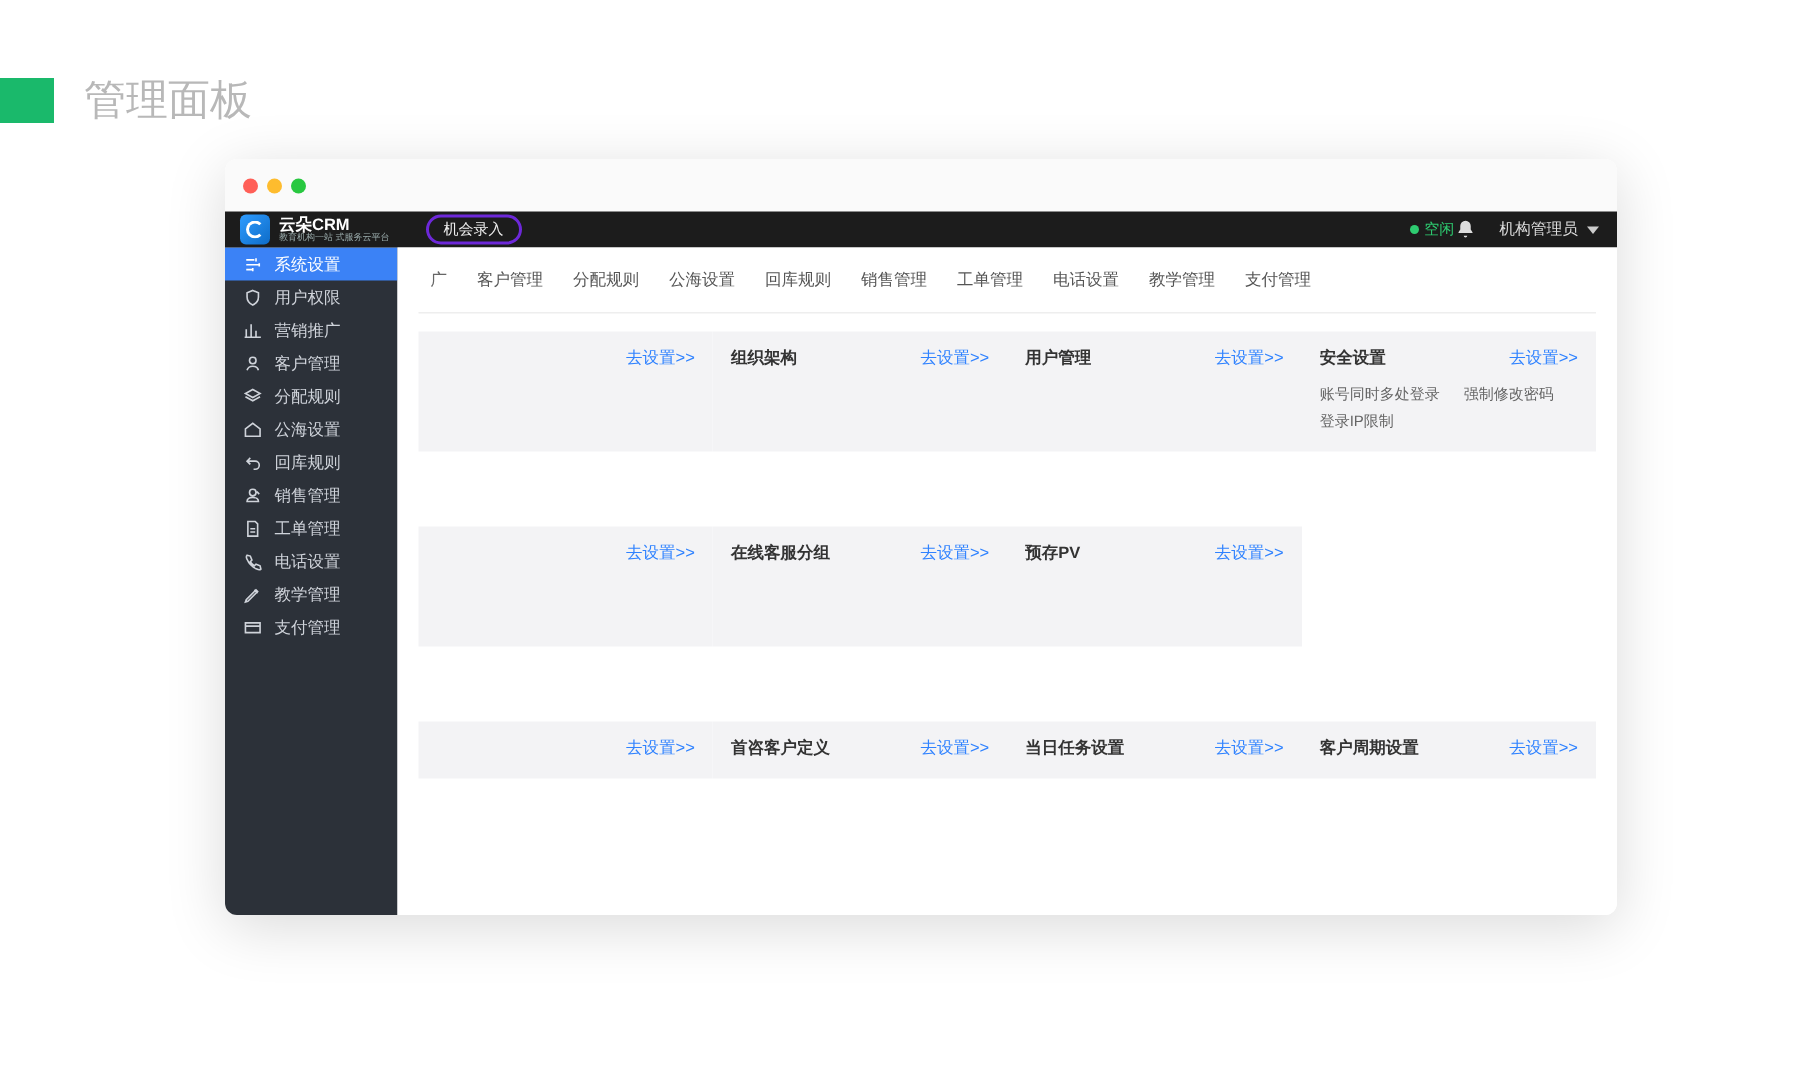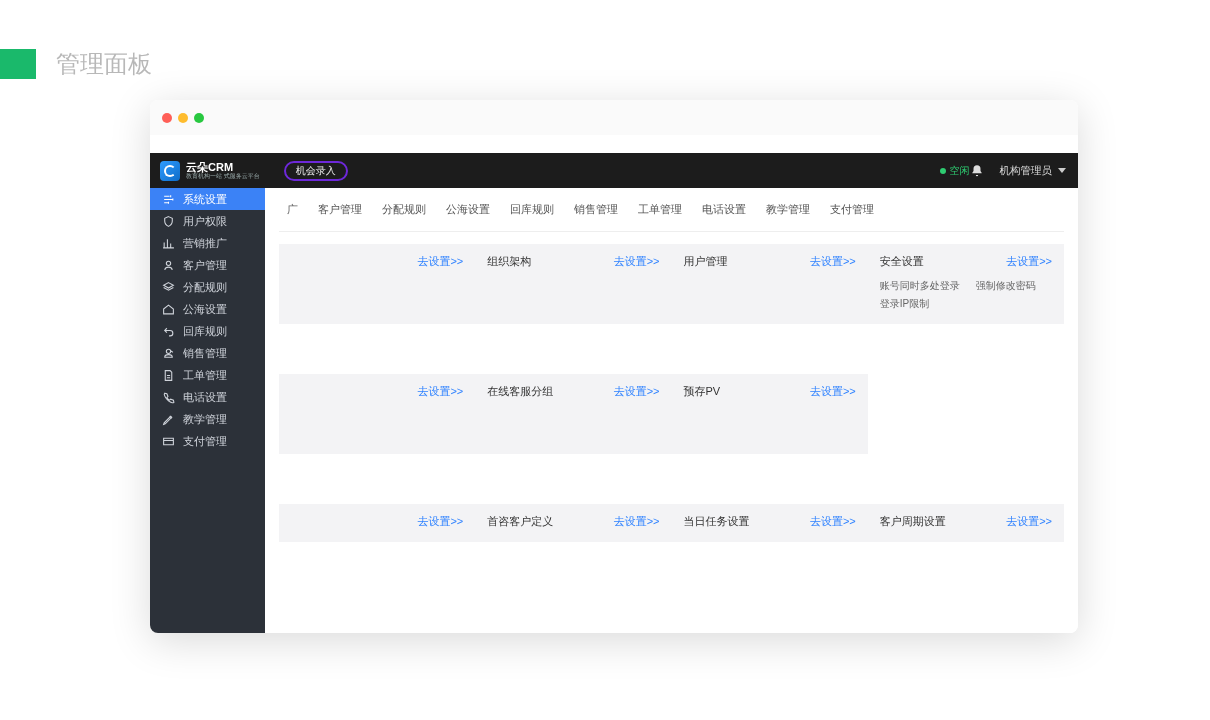--- a/index.html
+++ b/index.html
@@ -2,21 +2,21 @@
 <html><head>
 <meta charset="utf-8">
 <style>
   * { box-sizing: border-box; margin: 0; padding: 0; }
   html, body { width: 1210px; height: 720px; font-family: "PingFang SC","Microsoft YaHei",-apple-system,sans-serif; background: #fff; }
 
   
   .page-head { display: flex; align-items: center; padding: 48px 0 20px 0; }
   .green-block { width: 36px; height: 30px; background: #1AB96B; margin-right: 20px; }
   .title-main { font-size: 32px; font-weight: 700; color: #222; margin-right: 14px; }
-  .title-sub  { font-size: 24px; font-weight: 400; color: #B8B8B8; }
+  .title-sub  { font-size: 28px; font-weight: 400; color: #B8B8B8; }
 
   
   .window-wrap {
     width: 928px;
     margin-left: 150px;
     background: #fff;
     border-radius: 8px;
     box-shadow: 0 8px 40px rgba(0,0,0,.15);
     overflow: hidden;
   }
@@ -26,26 +26,25 @@
     padding: 0 12px;
     background: #fafafa;
   }
   .tl-dot { width: 10px; height: 10px; border-radius: 50%; margin-right: 6px; }
   .tl-r { background: #FF5F57; }
   .tl-y { background: #FEBC2E; }
   .tl-g { background: #28C840; }
 
   
   .topnav {
-    height: 35px;
+    height: 24px;
     background: #1C1C1C;
     display: flex; align-items: center;
     color: #fff;
     font-size: 10.5px;
-    margin-top: 18px;
   }
   .logo { display: flex; align-items: center; gap: 6px; padding: 0 10px; }
   .logo-mark {
     width: 20px; height: 20px; border-radius: 4px;
     background: linear-gradient(135deg,#2E9CFF,#0E6CC8);
     position: relative;
   }
   .logo-mark::after {
     content:""; position:absolute; inset:4px;
     border:2px solid #fff; border-radius:50%; border-right-color:transparent;
@@ -102,21 +101,21 @@
     padding-top:12px;
   }
   .card {
     background:#F3F3F5;
     height:80px;
     padding:10px 12px;
     font-size:11px;
     display:flex; flex-direction:column;
   }
   .card-head { display:flex; justify-content:space-between; align-items:flex-start; }
-  .card-title { font-weight:400; color:#333;text-align:right; }
+  .card-title { font-weight:700; color:#333;text-align:right; }
   .card-link { color:#2F82FF; cursor:pointer; white-space:nowrap; font-weight:500; }
   .card-body { margin-top:10px; display:flex; flex-wrap:wrap; gap:4px 16px; font-size:10px; color:#666; }
 
   .gap-row { grid-column: 1 / -1; height: 50px; }
   
   .card.half { height:38px; }
 
   
   svg { display:block; }
 </style>

